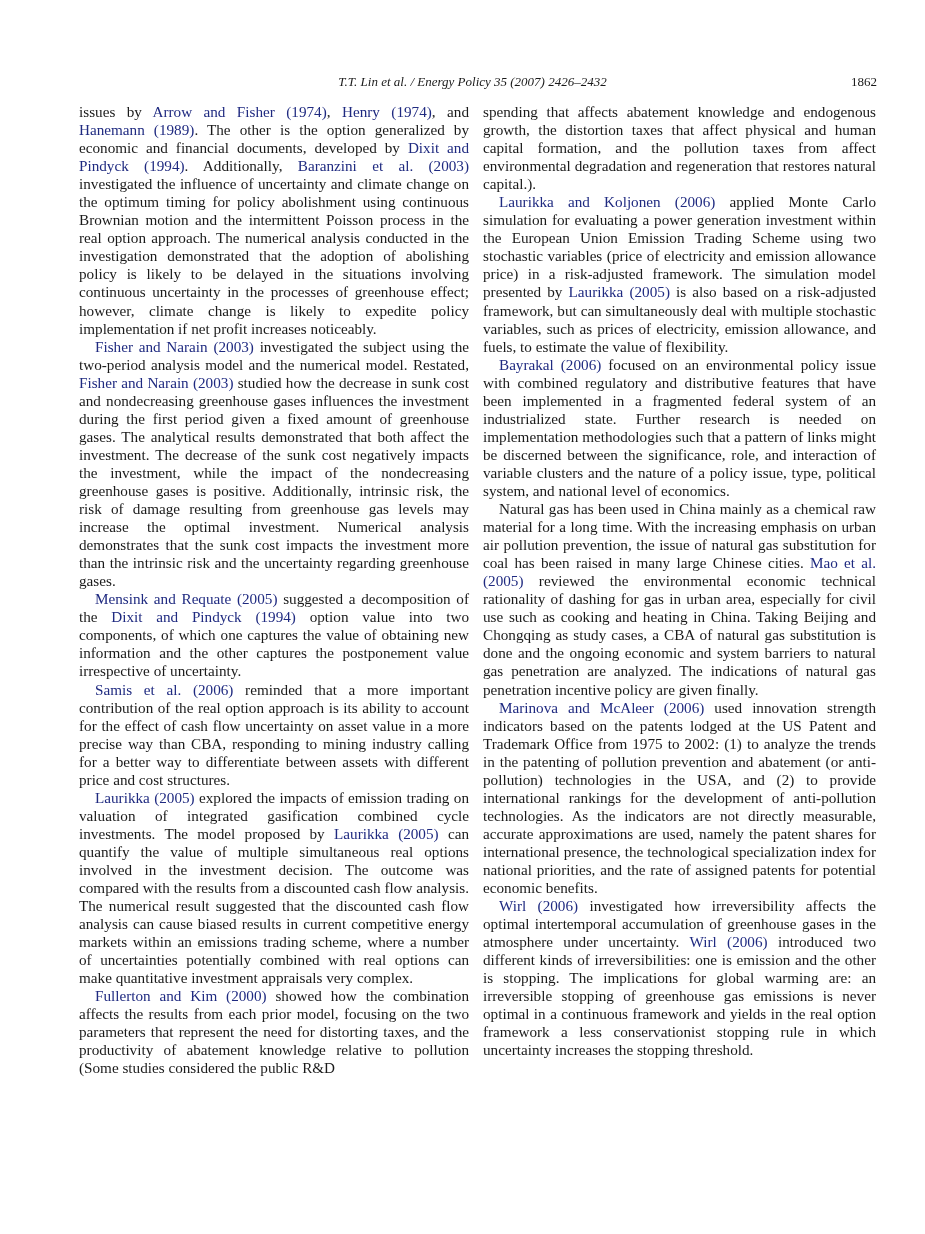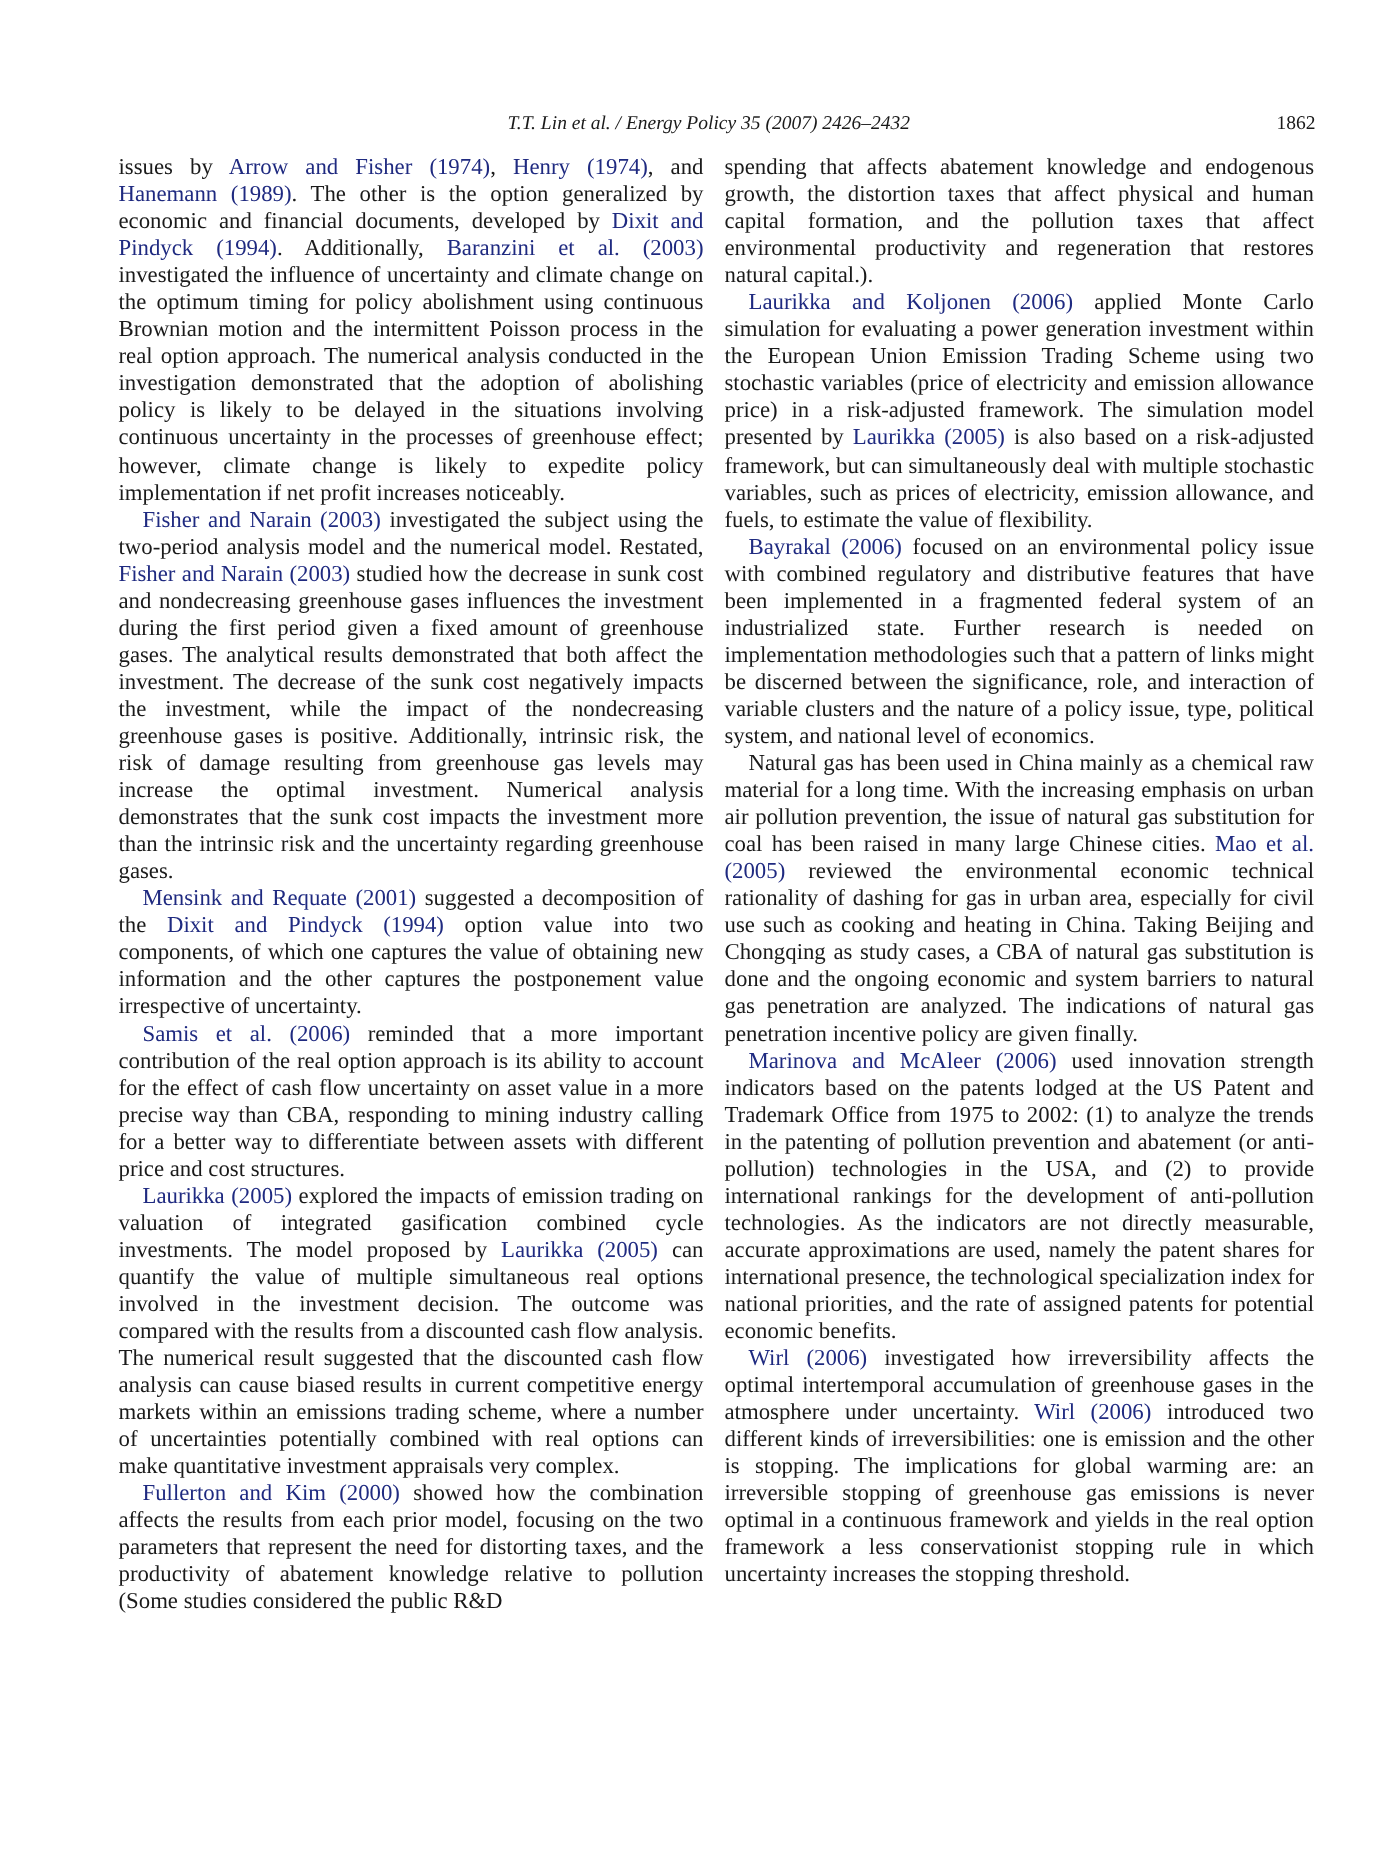--- a/index.html
+++ b/index.html
@@ -28,25 +28,25 @@
 <body>
 
 <div class="running-head">
   <span class="title">T.T. Lin et al. / Energy Policy 35 (2007) 2426–2432</span>
   <span class="page-num">1862</span>
 </div>
 
 <div class="col left">
     <p class="cont"><span>issues by </span><span class="cite">Arrow and Fisher (1974)</span><span>, </span><span class="cite">Henry (1974)</span><span>, and </span><span class="cite">Hanemann (1989)</span><span>. The other is the option generalized by economic and financial documents, developed by </span><span class="cite">Dixit and Pindyck (1994)</span><span>. Additionally, </span><span class="cite">Baranzini et al. (2003)</span><span> investigated the influence of uncertainty and climate change on the optimum timing for policy abolishment using continuous Brownian motion and the intermittent Poisson process in the real option approach. The numerical analysis conducted in the investigation demonstrated that the adoption of abolishing policy is likely to be delayed in the situations involving continuous uncertainty in the processes of greenhouse effect; however, climate change is likely to expedite policy implementation if net profit increases noticeably.</span></p>
     <p><span class="cite">Fisher and Narain (2003)</span><span> investigated the subject using the two-period analysis model and the numerical model. Restated, </span><span class="cite">Fisher and Narain (2003)</span><span> studied how the decrease in sunk cost and nondecreasing greenhouse gases influences the investment during the first period given a fixed amount of greenhouse gases. The analytical results demonstrated that both affect the investment. The decrease of the sunk cost negatively impacts the investment, while the impact of the nondecreasing greenhouse gases is positive. Additionally, intrinsic risk, the risk of damage resulting from greenhouse gas levels may increase the optimal investment. Numerical analysis demonstrates that the sunk cost impacts the investment more than the intrinsic risk and the uncertainty regarding greenhouse gases.</span></p>
-    <p><span class="cite">Mensink and Requate (2001)</span><span> suggested a decomposition of the </span><span class="cite">Dixit and Pindyck (1994)</span><span> option value into two components, of which one captures the value of obtaining new information and the other captures the postponement value irrespective of uncertainty.</span></p>
+    <p><span class="cite">Mensink and Requate (2005)</span><span> suggested a decomposition of the </span><span class="cite">Dixit and Pindyck (1994)</span><span> option value into two components, of which one captures the value of obtaining new information and the other captures the postponement value irrespective of uncertainty.</span></p>
     <p><span class="cite">Samis et al. (2006)</span><span> reminded that a more important contribution of the real option approach is its ability to account for the effect of cash flow uncertainty on asset value in a more precise way than CBA, responding to mining industry calling for a better way to differentiate between assets with different price and cost structures.</span></p>
     <p><span class="cite">Laurikka (2005)</span><span> explored the impacts of emission trading on valuation of integrated gasification combined cycle investments. The model proposed by </span><span class="cite">Laurikka (2005)</span><span> can quantify the value of multiple simultaneous real options involved in the investment decision. The outcome was compared with the results from a discounted cash flow analysis. The numerical result suggested that the dis­counted cash flow analysis can cause biased results in current competitive energy markets within an emissions trading scheme, where a number of uncertainties poten­tially combined with real options can make quantitative investment appraisals very complex.</span></p>
     <p><span class="cite">Fullerton and Kim (2000)</span><span> showed how the combination affects the results from each prior model, focusing on the two parameters that represent the need for distorting taxes, and the productivity of abatement knowledge relative to pollution (Some studies considered the public R&amp;D</span></p>
   </div>
 <div class="col right">
-    <p class="cont"><span>spending that affects abatement knowledge and endogen­ous growth, the distortion taxes that affect physical and human capital formation, and the pollution taxes that affect environmental productivity and regeneration that restores natural capital.).</span></p>
+    <p class="cont"><span>spending that affects abatement knowledge and endogen­ous growth, the distortion taxes that affect physical and human capital formation, and the pollution taxes from affect environmental degradation and regeneration that restores natural capital.).</span></p>
     <p><span class="cite">Laurikka and Koljonen (2006)</span><span> applied Monte Carlo simulation for evaluating a power generation investment within the European Union Emission Trading Scheme using two stochastic variables (price of electricity and emission allowance price) in a risk-adjusted framework. The simulation model presented by </span><span class="cite">Laurikka (2005)</span><span> is also based on a risk-adjusted framework, but can simulta­neously deal with multiple stochastic variables, such as prices of electricity, emission allowance, and fuels, to estimate the value of flexibility.</span></p>
     <p><span class="cite">Bayrakal (2006)</span><span> focused on an environmental policy issue with combined regulatory and distributive features that have been implemented in a fragmented federal system of an industrialized state. Further research is needed on implementation methodologies such that a pattern of links might be discerned between the significance, role, and interaction of variable clusters and the nature of a policy issue, type, political system, and national level of econom­ics.</span></p>
     <p><span>Natural gas has been used in China mainly as a chemical raw material for a long time. With the increasing emphasis on urban air pollution prevention, the issue of natural gas substitution for coal has been raised in many large Chinese cities. </span><span class="cite">Mao et al. (2005)</span><span> reviewed the environmental economic technical rationality of dashing for gas in urban area, especially for civil use such as cooking and heating in China. Taking Beijing and Chongqing as study cases, a CBA of natural gas substitution is done and the ongoing economic and system barriers to natural gas penetration are analyzed. The indications of natural gas penetration incentive policy are given finally.</span></p>
     <p><span class="cite">Marinova and McAleer (2006)</span><span> used innovation strength indicators based on the patents lodged at the US Patent and Trademark Office from 1975 to 2002: (1) to analyze the trends in the patenting of pollution prevention and abatement (or anti-pollution) technologies in the USA, and (2) to provide international rankings for the develop­ment of anti-pollution technologies. As the indicators are not directly measurable, accurate approximations are used, namely the patent shares for international presence, the technological specialization index for national priorities, and the rate of assigned patents for potential economic benefits.</span></p>
     <p><span class="cite">Wirl (2006)</span><span> investigated how irreversibility affects the optimal intertemporal accumulation of greenhouse gases in the atmosphere under uncertainty. </span><span class="cite">Wirl (2006)</span><span> introduced two different kinds of irreversibilities: one is emission and the other is stopping. The implications for global warming are: an irreversible stopping of greenhouse gas emissions is never optimal in a continuous framework and yields in the real option framework a less conservationist stopping rule in which uncertainty increases the stopping threshold.</span></p>
   </div>
 
 </body></html>

